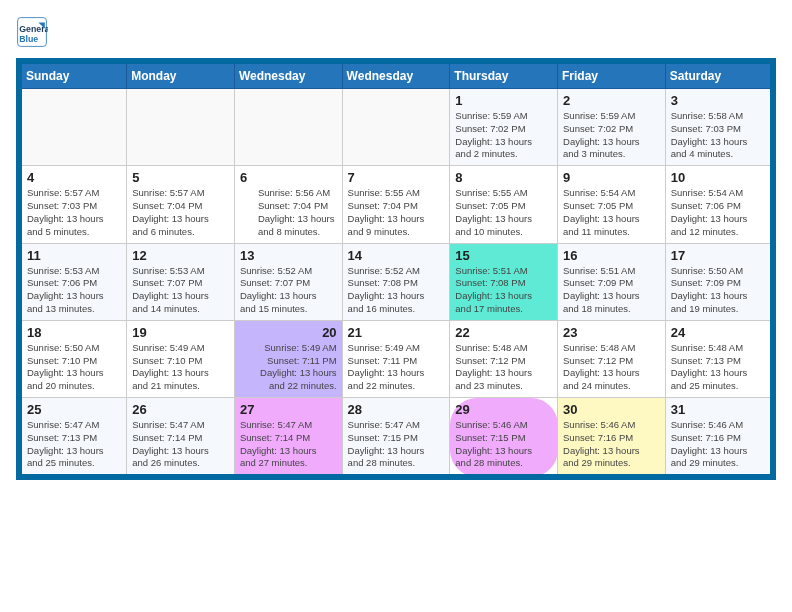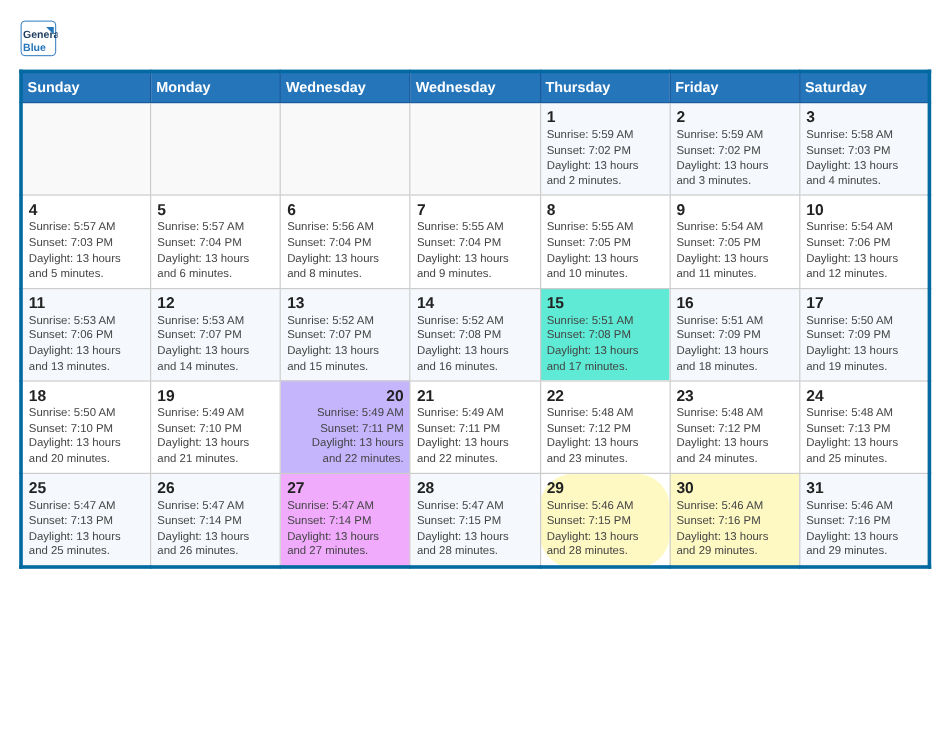--- a/index.html
+++ b/index.html
@@ -39,21 +39,21 @@
       font-weight: bold;
       color: #1a3a5c;
     }
     .location-title {
       font-size: 16px;
       color: #333;
     }
     .calendar {
       width: 100%;
       border-collapse: collapse;
-      border: 3px solid #0369a1;
+      border: 6px solid #0369a1;
     }
     .calendar th {
       background: #2575bb;
       color: #fff;
       font-size: 12px;
       padding: 5px 4px;
       text-align: left;
       border: 1px solid #1a5a9a;
       font-weight: bold;
     }
@@ -161,21 +161,21 @@
         </td>
         <td style="background: rgb(255, 255, 255);">
           <span class="day-number">5</span>
           <div class="day-info" style="white-space: pre-line;">Sunrise: 5:57 AM
 Sunset: 7:04 PM
 Daylight: 13 hours
 and 6 minutes.</div>
         </td>
         <td style="background: rgb(255, 255, 255);">
           <span class="day-number">6</span>
-          <div class="day-info" style="white-space: pre-line;">Sunrise: 5:56 AM
+          <div class="day-info" style="white-space: pre-line; margin-left: 18px;">Sunrise: 5:56 AM
 Sunset: 7:04 PM
 Daylight: 13 hours
 and 8 minutes.</div>
         </td>
         <td style="background: rgb(255, 255, 255);">
           <span class="day-number">7</span>
           <div class="day-info" style="white-space: pre-line;">Sunrise: 5:55 AM
 Sunset: 7:04 PM
 Daylight: 13 hours
 and 9 minutes.</div>
@@ -326,21 +326,21 @@
 Daylight: 13 hours
 and 27 minutes.</div>
         </td>
         <td style="background: rgb(245, 248, 252);">
           <span class="day-number">28</span>
           <div class="day-info" style="white-space: pre-line;">Sunrise: 5:47 AM
 Sunset: 7:15 PM
 Daylight: 13 hours
 and 28 minutes.</div>
         </td>
-        <td style="background: #fef9c3; border-radius: 27px;">
+        <td style="background: #f0abfc; border-radius: 27px;">
           <span class="day-number">29</span>
           <div class="day-info" style="white-space: pre-line;">Sunrise: 5:46 AM
 Sunset: 7:15 PM
 Daylight: 13 hours
 and 28 minutes.</div>
         </td>
         <td style="background: #fef9c3;">
           <span class="day-number">30</span>
           <div class="day-info" style="white-space: pre-line;">Sunrise: 5:46 AM
 Sunset: 7:16 PM

